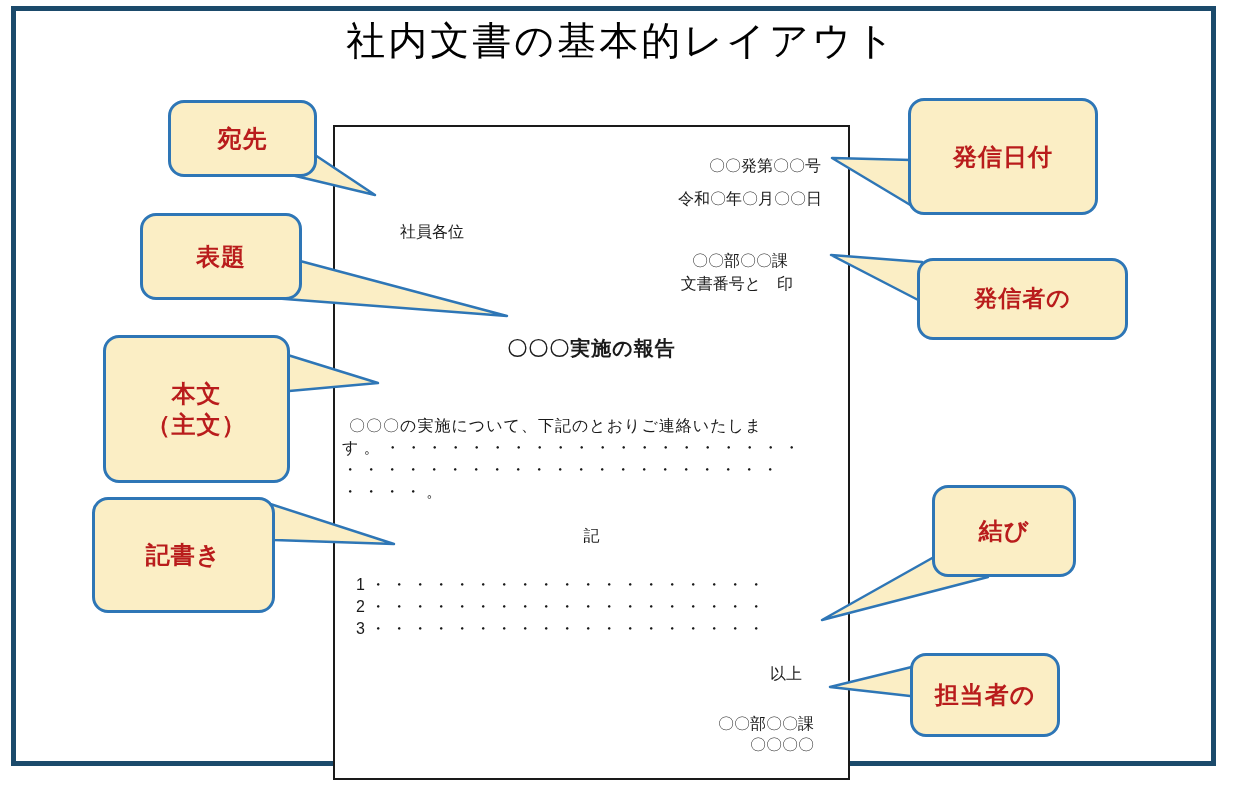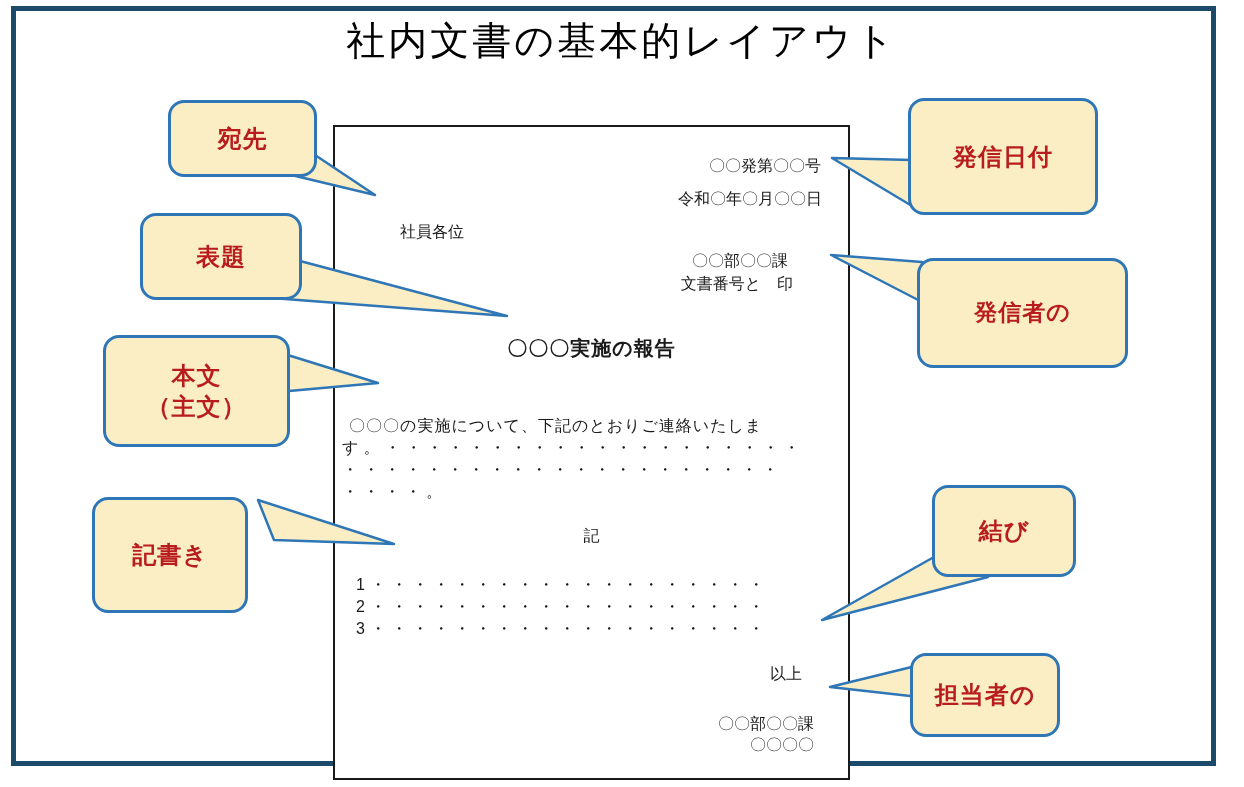--- a/index.html
+++ b/index.html
@@ -49,24 +49,24 @@
   .tails polygon{fill:#fbeec5;stroke:#2e76b6;stroke-width:2.5;stroke-linejoin:round;}
   
   .callout{
     position:absolute;background:#fbeec5;border:3px solid #2e76b6;border-radius:16px;
     box-sizing:border-box;display:flex;flex-direction:column;align-items:center;justify-content:center;
     font-size:24px;font-weight:bold;line-height:1.3;letter-spacing:1px;color:#b91c1c;
     text-align:center;
   }
   .co-atesaki{left:168px;top:100px;width:149px;height:77px;}
   .co-hyodai{left:140px;top:213px;width:162px;height:87px;}
-  .co-honbun{left:103px;top:335px;width:187px;height:112px;}
-  .co-kigaki{left:92px;top:497px;width:156px;height:116px;}
+  .co-honbun{left:103px;top:335px;width:187px;height:148px;}
+  .co-kigaki{left:92px;top:497px;width:183px;height:116px;}
   .co-bango{left:908px;top:98px;width:190px;height:117px;}
-  .co-hasshin{left:917px;top:258px;width:211px;height:110px;font-size:23px;}
+  .co-hasshin{left:917px;top:258px;width:211px;height:82px;font-size:23px;}
   .co-musubi{left:932px;top:485px;width:144px;height:92px;}
   .co-tanto{left:910px;top:653px;width:150px;height:84px;}
 </style>
 </head>
 <body>
 
 <div class="frame"></div>
 
 <h1 class="main-title">社内文書の基本的レイアウト</h1>
 

